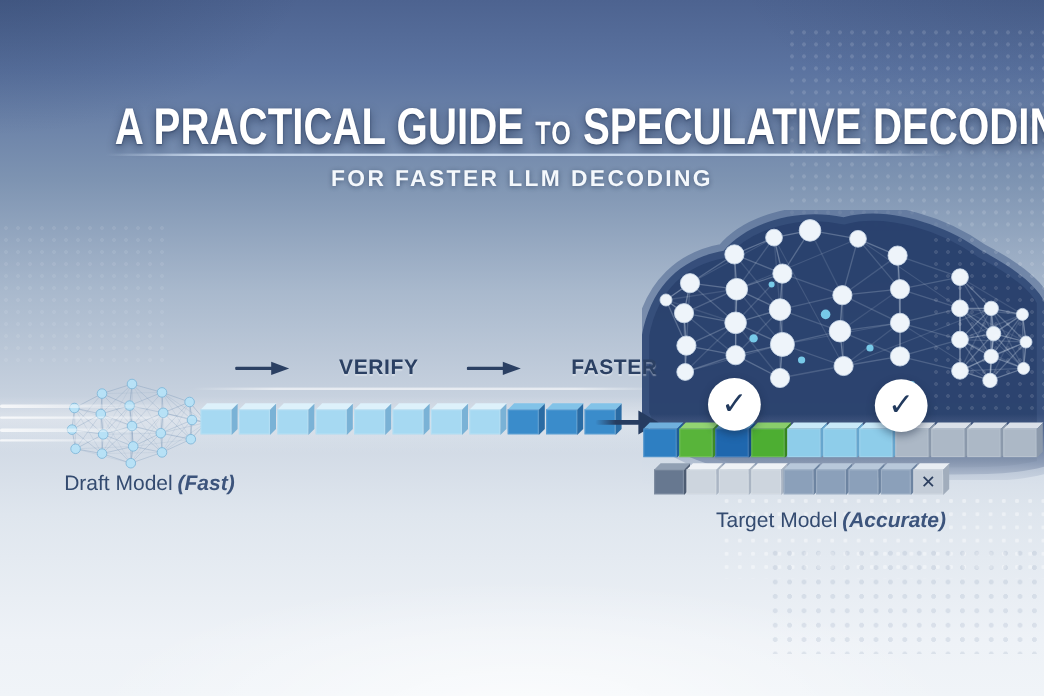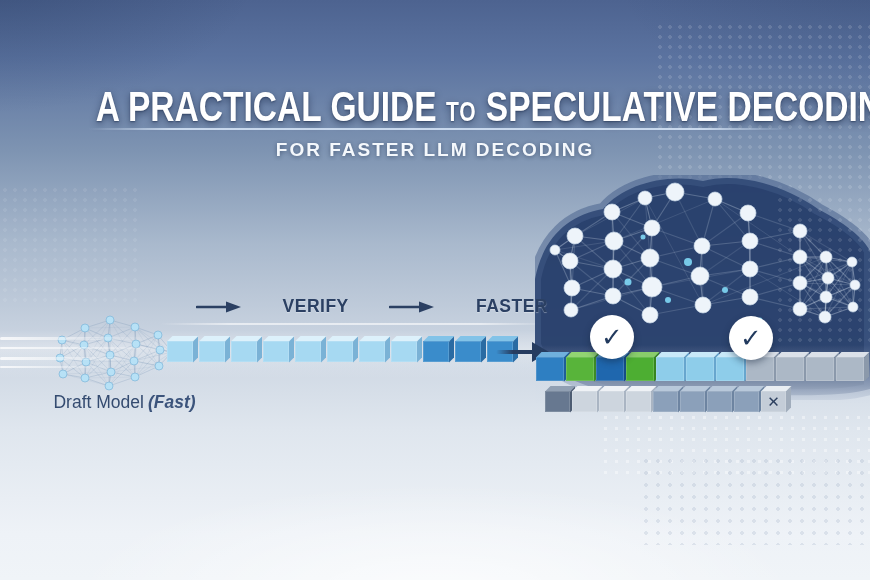--- a/index.html
+++ b/index.html
@@ -465,16 +465,17 @@
       <div class="cube" style="--face: #8ba0ba; --top: #b8c8da; --side: #6d84a1;"></div>
       <div class="cube" style="--face: #8ba0ba; --top: #b8c8da; --side: #6d84a1;"></div>
       <div class="cube" style="--face: #8ba0ba; --top: #b8c8da; --side: #6d84a1;"></div>
       <div class="cube" style="--face: #8ba0ba; --top: #b8c8da; --side: #6d84a1;"></div>
       <div class="cube" style="--face: #c4cdd8; --top: #e9eef3; --side: #a1adbc;">
         <span class="xmark">✕</span>
       </div>
     </div>
 
   <div class="model-label draft-label"><b>Draft Model</b><i>(Fast)</i></div>
+  <div class="model-label target-label"><b>Target Model</b><i>(Accurate)</i></div>
 
   <div class="dots dots-br1"></div>
   <div class="dots dots-br2"></div>
 </div>
 
 </body></html>

